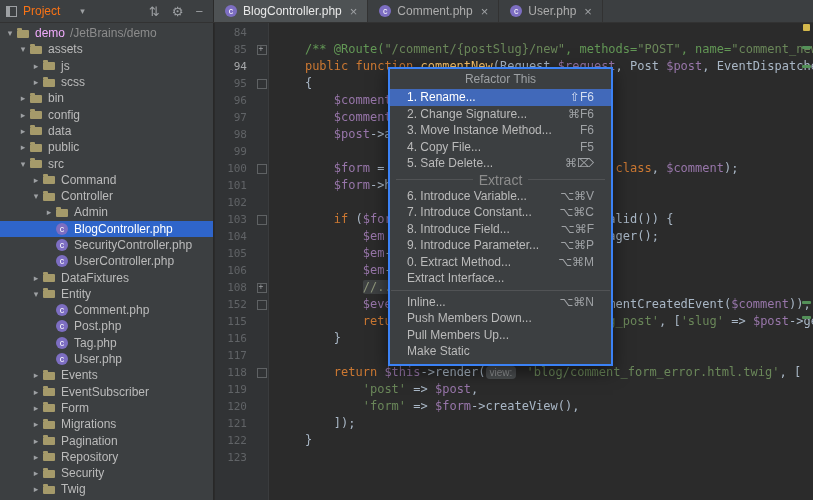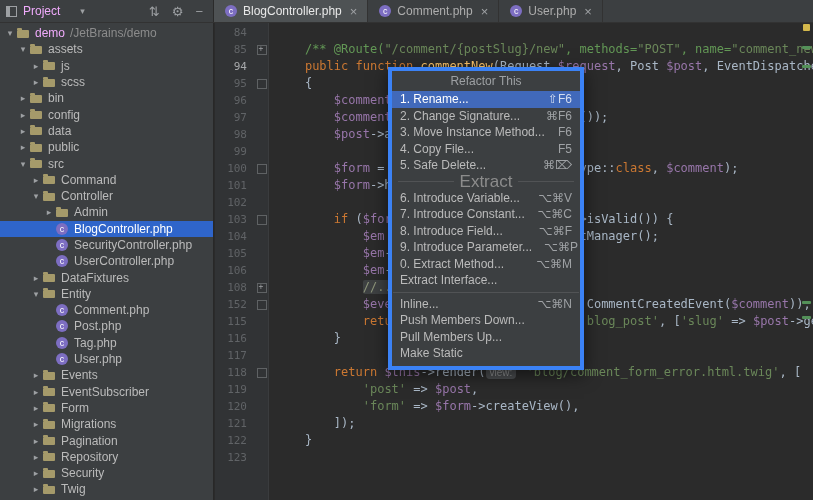--- a/index.html
+++ b/index.html
@@ -4,21 +4,21 @@
 <style>
   * { box-sizing: border-box; margin: 0; padding: 0; }
   html,body { width:813px; height:500px; overflow:hidden; }
   body { background:#2b2b2b; font-family:"Liberation Sans","DejaVu Sans",sans-serif; font-size:12px; position:relative; }
 
   
   .topbar { position:absolute; top:0; left:0; width:813px; height:23px; display:flex; background:var(--panel); border-bottom:1px solid #323232; }
   .project-header { width:214px; display:flex; align-items:center; padding-left:6px; border-right:1px solid #2b2b2b; }
   .proj-icon { width:11px; height:11px; border:1px solid #9da0a3; margin-right:6px; position:relative; flex:none; }
   .proj-icon::before { content:""; position:absolute; left:0; top:0; width:3px; height:9px; background:#9da0a3; }
-  .proj-label { color:#f0abfc; margin-right:20px; }
+  .proj-label { color:#f97316; margin-right:20px; }
   .caret { color:#9da0a3; font-size:9px; }
   .tb-icons { margin-left:auto; display:flex; gap:12px; padding-right:10px; }
   .tb-icon { color:#9da0a3; font-size:13px; line-height:21px; cursor:pointer; }
 
   
   .tab-bar { flex:1; display:flex; align-items:stretch; background:var(--panel); }
   .tab { display:flex; align-items:center; padding:0 8px 0 10px; border-right:1px solid #323232; color:#adadad; cursor:pointer; }
   .tab.active { background:var(--tab-active-bg); color:#e9e9e9; }
   .tab-label { margin:0 6px 0 0; }
   .tab-close { color:#9fa2a5; font-size:13px; padding:0 2px; }
@@ -51,28 +51,28 @@
   .tk-kw { color:var(--kw); }
   .tk-fn { color:var(--fn); }
   .tk-var { color:var(--variable); }
   .tk-str { color:var(--string); }
   .tk-doc { color:var(--doc); }
   .tk-ds { color:var(--docstring); }
   .tk-fold { background:#3e4142; color:#8f977c; border-radius:2px; }
   .tk-hint { background:#4b4e50; color:#949698; font-family:"Liberation Sans",sans-serif; font-size:10px; border-radius:4px; padding:1px 4px; margin-right:3px; }
 
   
-  .menu { position:absolute; left:388px; top:67px; width:196px; background:var(--panel); border:4px solid #3b82f6; box-shadow:0 5px 16px rgba(0,0,0,0.55); z-index:20; padding-bottom:4px; }
+  .menu { position:absolute; left:388px; top:67px; width:225px; background:var(--panel); border:2px solid #3b82f6; box-shadow:0 5px 16px rgba(0,0,0,0.55); z-index:20; padding-bottom:4px; }
   .menu-title { height:20px; line-height:20px; text-align:center; color:#9da0a3; }
-  .menu-item { height:16.5px; display:flex; align-items:center; padding:0 8px; color:#bbbbbb; cursor:pointer;justify-content:space-between; }
+  .menu-item { height:16.5px; display:flex; align-items:center; padding:0 17px; color:#bbbbbb; cursor:pointer;justify-content:space-between; }
   .menu-item.selected { background:var(--menu-selection); color:#ffffff; }
   .mi-label { flex:1; white-space:nowrap; }
   .mi-shortcut { color:#9fa2a5; margin-left:12px; white-space:nowrap; }
   .menu-item.selected .mi-shortcut { color:#d3ddf0; }
-  .menu-section { display:flex; align-items:center; height:16px; color:#8c8c8c; font-size:17px; padding:0 6px; }
+  .menu-section { display:flex; align-items:center; height:16px; color:#8c8c8c; font-size:14px; padding:0 6px; }
   .menu-section .line { flex:1; height:1px; background:#515355; }
   .menu-section .sec-label { margin:0 6px; }
   .menu-sep { height:1px; background:#515355; margin:3px 1px; }
 
   
   .stripe-mark { position:absolute; z-index:30; border-radius:1px; }
 </style>
 </head>
 <body>
 

